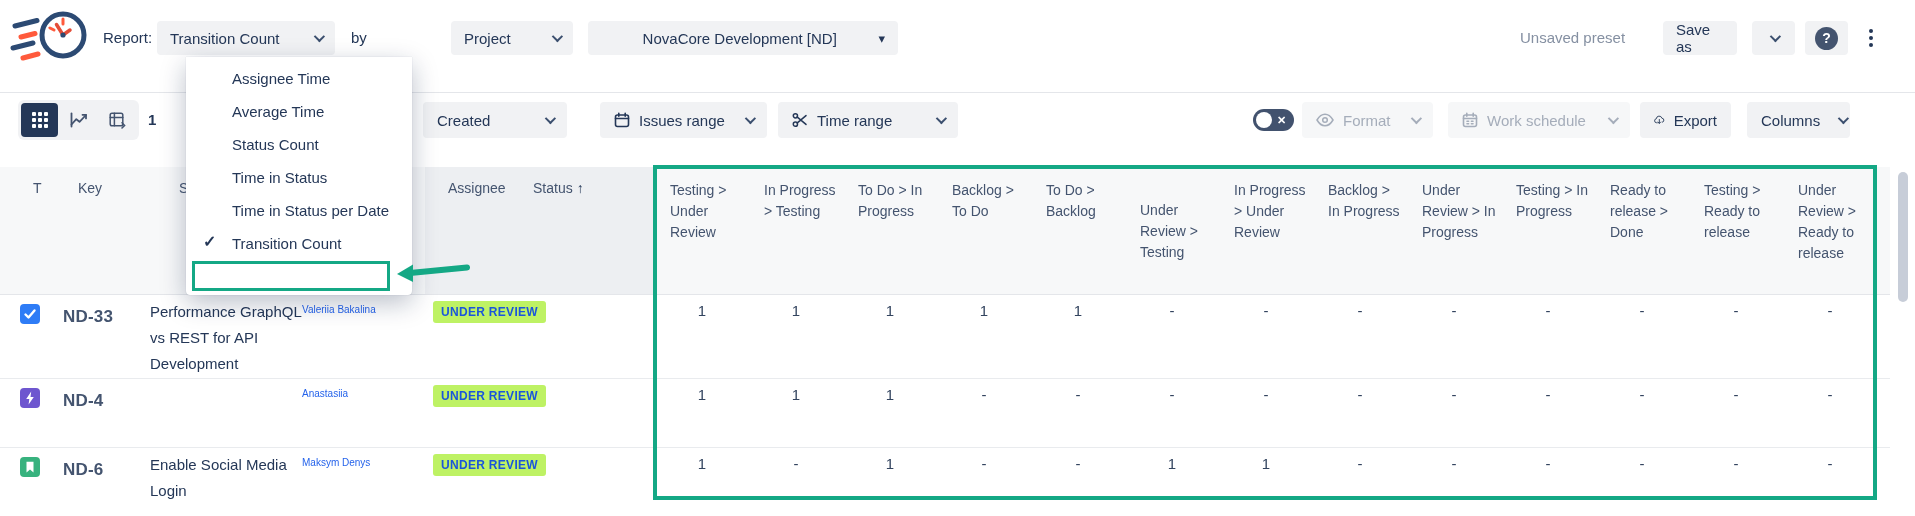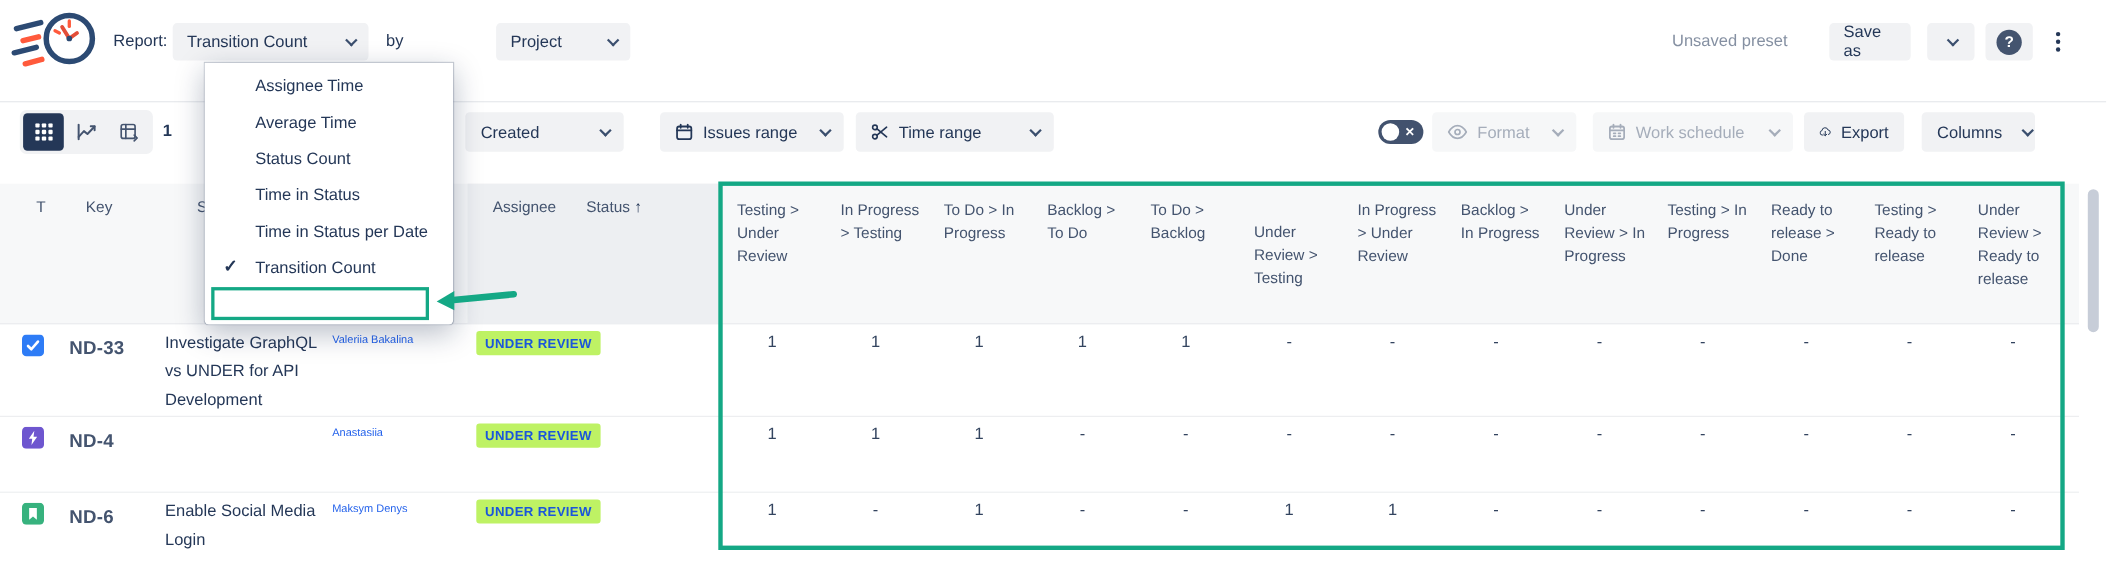--- a/index.html
+++ b/index.html
@@ -109,21 +109,21 @@
 
   <div>
       <div class="trow trow-divider" style="top: 295px; height: 84px;">
         <span class="ticon">
           <svg viewBox="0 0 20 20">
             <rect width="20" height="20" rx="4" fill="#2e7cf6"></rect>
             <path d="M5.5 10.5l3 3 6-7" stroke="#fff" stroke-width="2.4" fill="none" stroke-linecap="round" stroke-linejoin="round"></path>
           </svg>
         </span>
         <span class="tkey">ND-33</span>
-        <div class="tsummary">Investigate GraphQL vs UNDER for API Development</div>
+        <div class="tsummary">Performance GraphQL vs REST for API Development</div>
         <span class="tassignee">Valeriia Bakalina</span>
         <span class="tbadge">UNDER REVIEW</span>
         <span class="tval" style="left: 655px;">1</span>
         <span class="tval" style="left: 749px;">1</span>
         <span class="tval" style="left: 843px;">1</span>
         <span class="tval" style="left: 937px;">1</span>
         <span class="tval" style="left: 1031px;">1</span>
         <span class="tval" style="left: 1125px;">-</span>
         <span class="tval" style="left: 1219px;">-</span>
         <span class="tval" style="left: 1313px;">-</span>
@@ -207,20 +207,24 @@
       <span>Transition Count</span>
       <span class="spacer" style="flex:1"></span>
       <span class="chev"></span>
     </div>
     <span class="lbl" style="left:351px; top:29px">by</span>
     <div class="btn" style="left:451px; width:122px">
       <span>Project</span>
       <span class="spacer" style="flex:1"></span>
       <span class="chev"></span>
     </div>
+    <div class="btn" style="left:588px; width:310px">
+      <span style="flex:1; text-align:center">NovaCore Development [ND]</span>
+      <span class="caret">▾</span>
+    </div>
 
     <span class="preset">Unsaved preset</span>
     <div class="btn" style="left:1663px; width:74px; justify-content:center">
       <span>Save as</span>
     </div>
     <div class="icon-btn" style="left:1752px; width:43px">
       <span class="chev"></span>
     </div>
     <div class="icon-btn" style="left:1805px; width:43px">
       <span class="help-circle">?</span>

